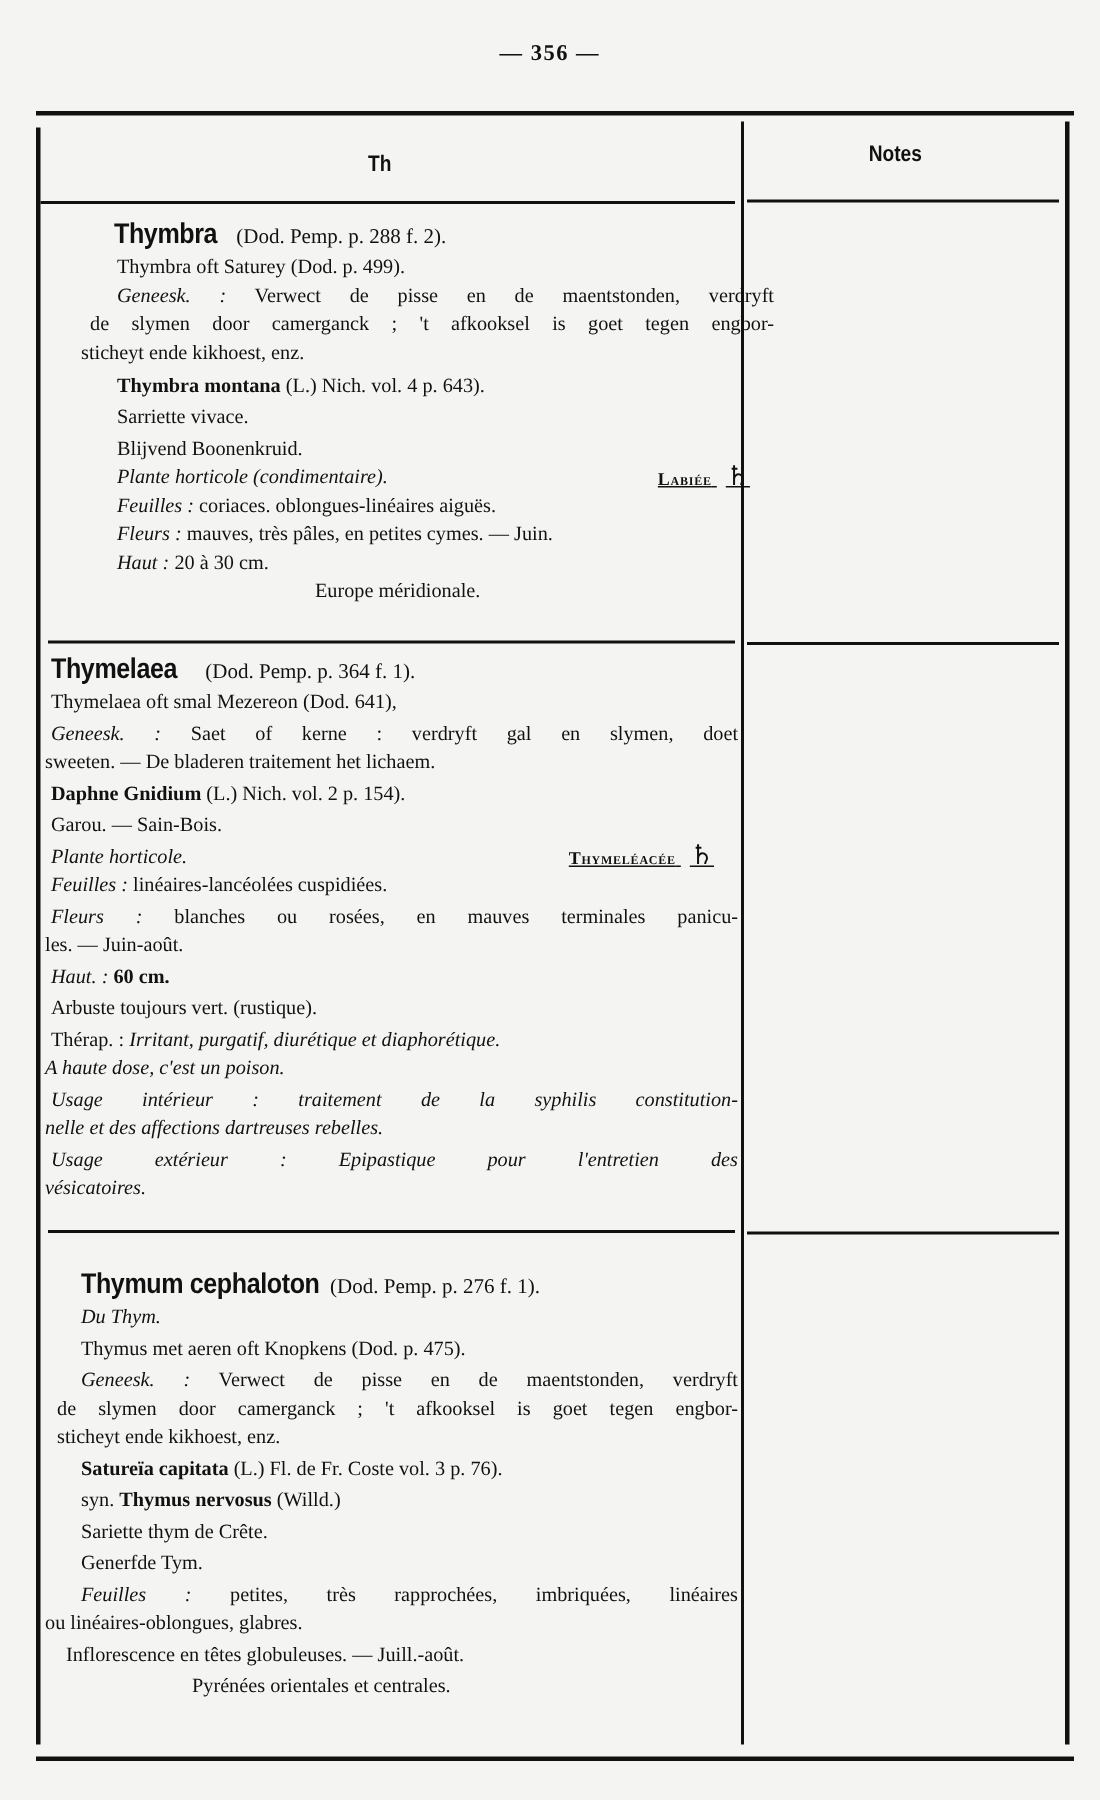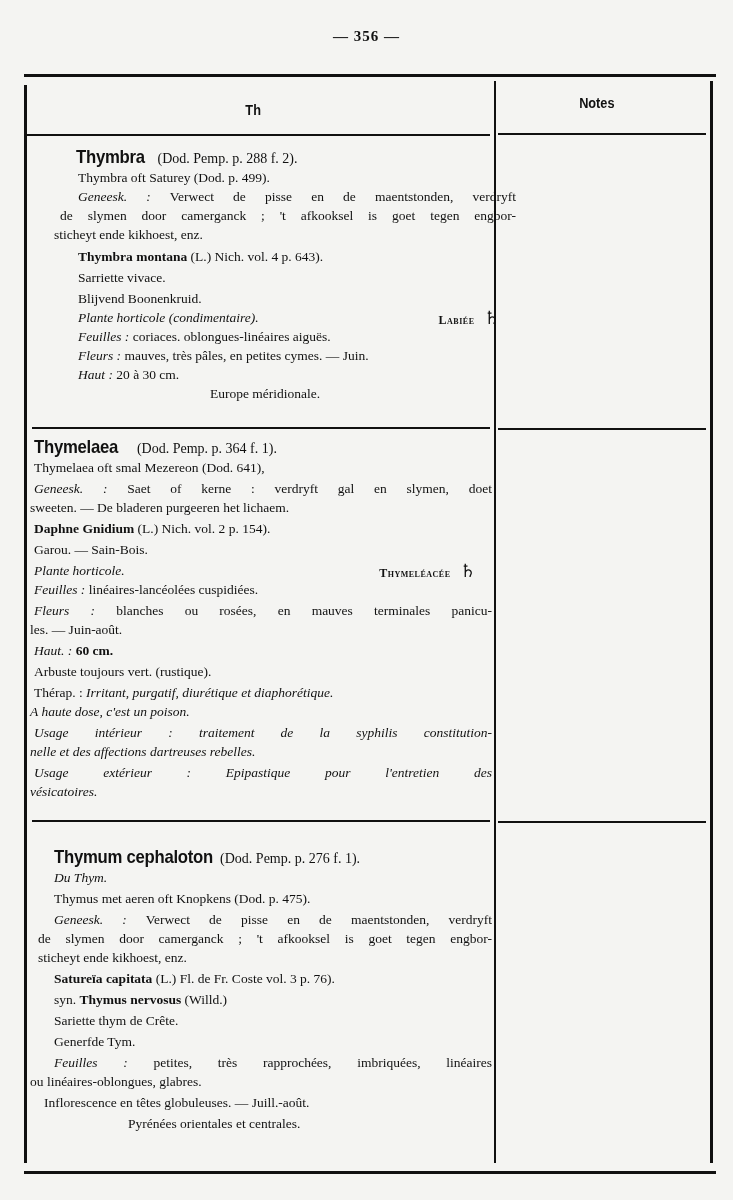--- a/index.html
+++ b/index.html
@@ -22,21 +22,21 @@
     font-size:15px; font-weight:bold; transform:scaleX(0.85); transform-origin:center;
   }
   .entry { position:absolute; left:26px; width:462px; font-family:"Liberation Serif", serif; font-size:13.5px; line-height:19px; }
   .line { white-space:nowrap; }
   .just { text-align:justify; text-align-last:justify; white-space:normal; }
   .title { font-family:"Liberation Sans", sans-serif; font-weight:bold; font-size:19px; letter-spacing:-0.3px; transform:scaleX(0.88); transform-origin:left; display:inline-block; }
   .ref { font-family:"Liberation Serif", serif; font-size:14px; }
   .b { font-weight:bold; }
   .i { font-style:italic; }
   .sc { font-variant:small-caps; font-weight:bold; font-size:12px; letter-spacing:0.5px; }
-  .fam { position:absolute; right:30px; }
+  .fam { position:absolute; right:30px;text-decoration:underline; }
   .saturn { font-size:18px; font-family:"DejaVu Serif", serif; margin-left:6px; }
 </style>
 </head>
 <body>
 
 <div class="page-num">— 356 —</div>
 
 <div class="table">
 
   <div class="vline" style="left:0; top:8px; width:3px; height:1078px;"></div>
@@ -96,21 +96,21 @@
   <div class="entry" style="top:360px; left:6px;">
     <div class="line" style="padding-left:4px;">
       <span class="title">Thymelaea</span>
       <span class="ref" style="margin-left:4px;">(Dod. Pemp. p. 364 f. 1).</span>
     </div>
     <div class="line" style="padding-left:4px;">Thymelaea oft smal Mezereon (Dod. 641),</div>
     <div class="line just" style="padding-left:4px; margin-top:2px;">
       <span class="i">Geneesk. :</span>
       <span>Saet of kerne : verdryft gal en slymen, doet</span>
     </div>
-    <div class="line" style="padding-left:0px;">sweeten. — De bladeren purgeeren het lichaem.</div>
+    <div class="line" style="padding-left:0px;">sweeten. — De bladeren traitement het lichaem.</div>
     <div class="line" style="padding-left:4px; margin-top:2px;">
       <span class="b">Daphne Gnidium</span>
       <span>(L.) Nich. vol. 2 p. 154).</span>
     </div>
     <div class="line" style="padding-left:4px; margin-top:2px;">Garou. — Sain-Bois.</div>
     <div class="line" style="padding-left:4px; position:relative; margin-top:2px;">
       <span class="i">Plante horticole.</span>
       <span class="fam" style="right:16px;">
         <span class="sc">Thymeléacée</span>
         <span class="saturn">♄</span>

